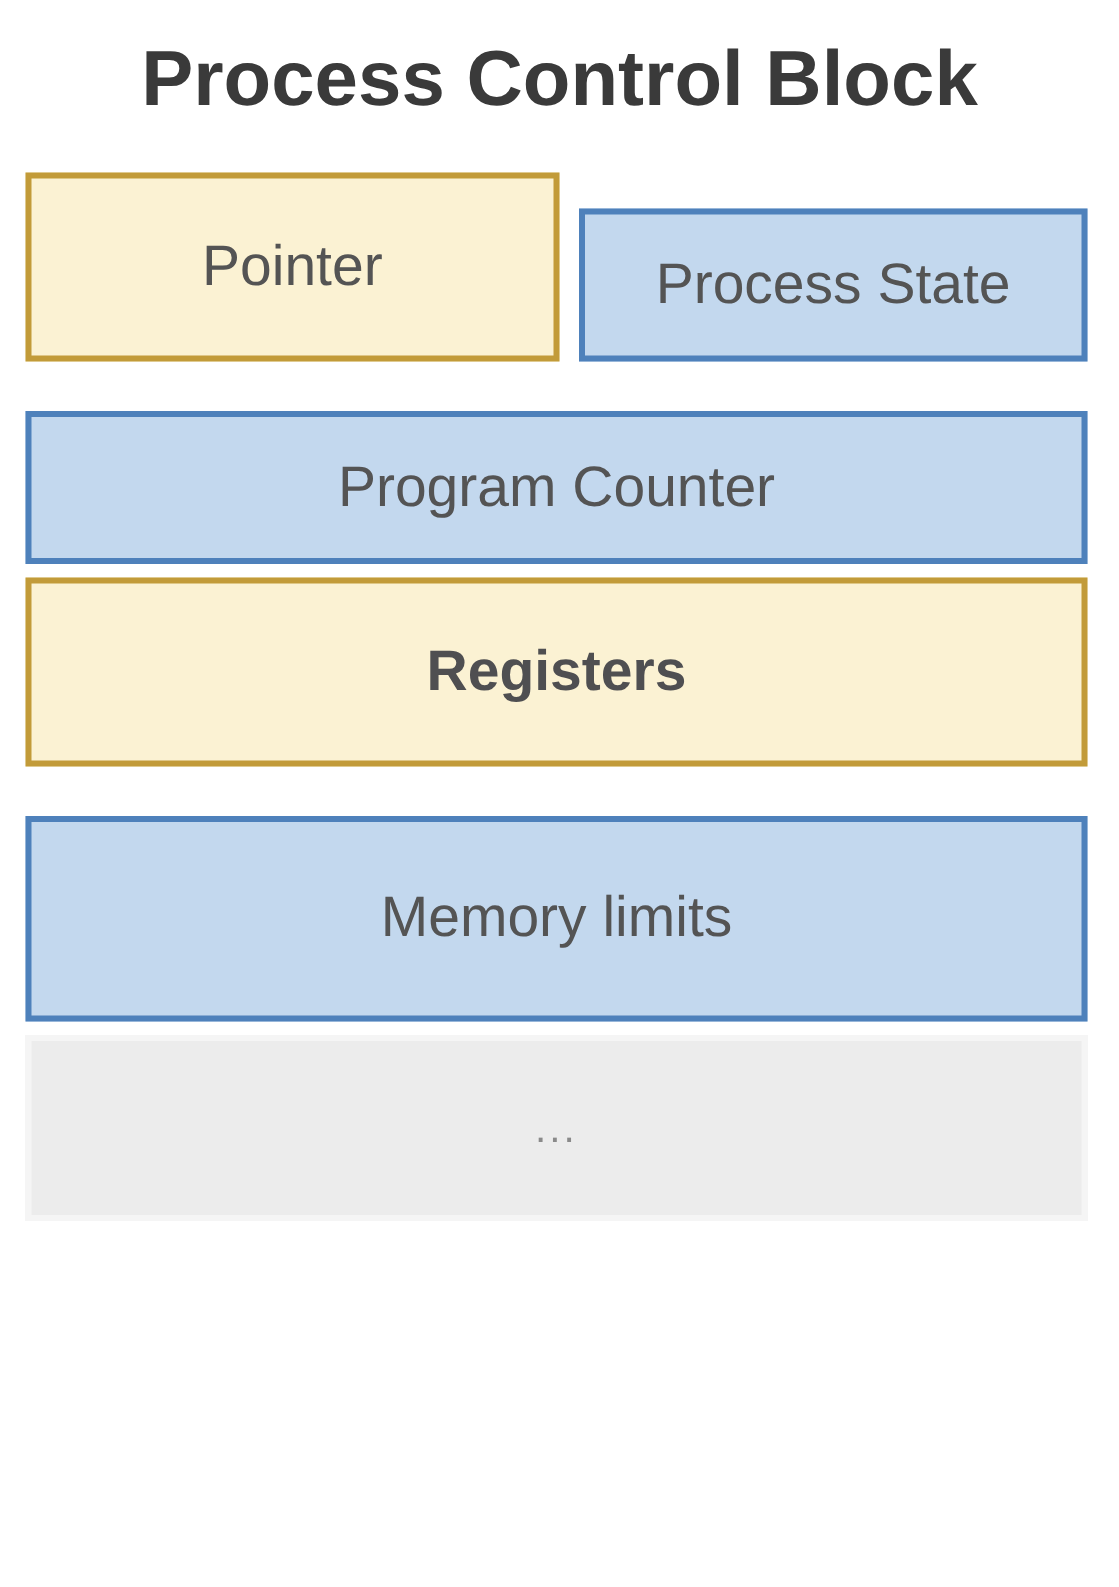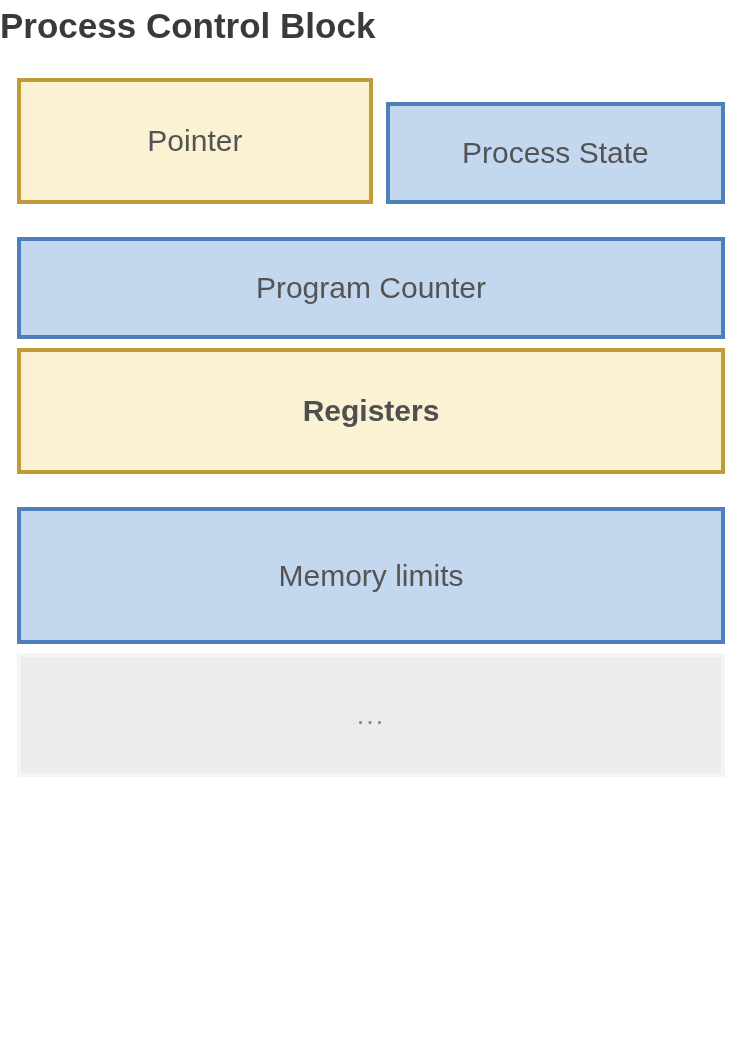--- a/index.html
+++ b/index.html
@@ -11,23 +11,23 @@
     overflow: hidden;
     font-family: "Liberation Sans", sans-serif;
   }
   .page {
     width: 746px;
     height: 1058px;
     box-sizing: border-box;
   }
   .title {
     margin: 0;
-    padding-top: 6px;
-    text-align: left;
-    font-size: 35px;
+    padding-top: 24px;
+    text-align: center;
+    font-size: 52px;
     font-weight: 700;
     letter-spacing: 0px;
     color: var(--title-text, #3a3a3a);
     line-height: 1.12;
   }
   .diagram {
     box-sizing: border-box;
     margin-top: 33px;
     padding-left: 17px;
     padding-right: 21px;
@@ -41,21 +41,21 @@
   .row:nth-child(4) { height: 161px; }  
   .row:nth-child(5) { height: 124px; }
   .row:nth-child(7) { height: 78px; margin-bottom: 0; }
   .cell {
     flex: 1 1 0;
     box-sizing: border-box;
     border: 4px solid transparent;
     display: flex;
     align-items: center;
     justify-content: center;
-    font-size: 30px;
+    font-size: 38px;
     color: var(--label-text, #545454);
     text-align: center;
   }
   .row:first-child .cell:first-child { flex: 1.05 1 0; }
   .c-yellow { background: var(--yellow-fill, #fbf2d3); border-color: var(--yellow-border, #c29b39); }
   .c-blue   { background: var(--blue-fill,   #c3d8ee); border-color: var(--blue-border,   #4e81bb); margin-top: 24px; }
   .c-green  { background: var(--green-fill,  #e5eedc); border-color: var(--green-border,  #6e8b4e); }
   .c-gray   { background: var(--gray-fill,   #ececec); border-color: var(--gray-border,   #f5f5f5);
               color: var(--ellipsis-text, #8a8a8a); font-size: 27px; letter-spacing: 2px; }
   .bold { font-weight: 700; color: #4f4f51; }

